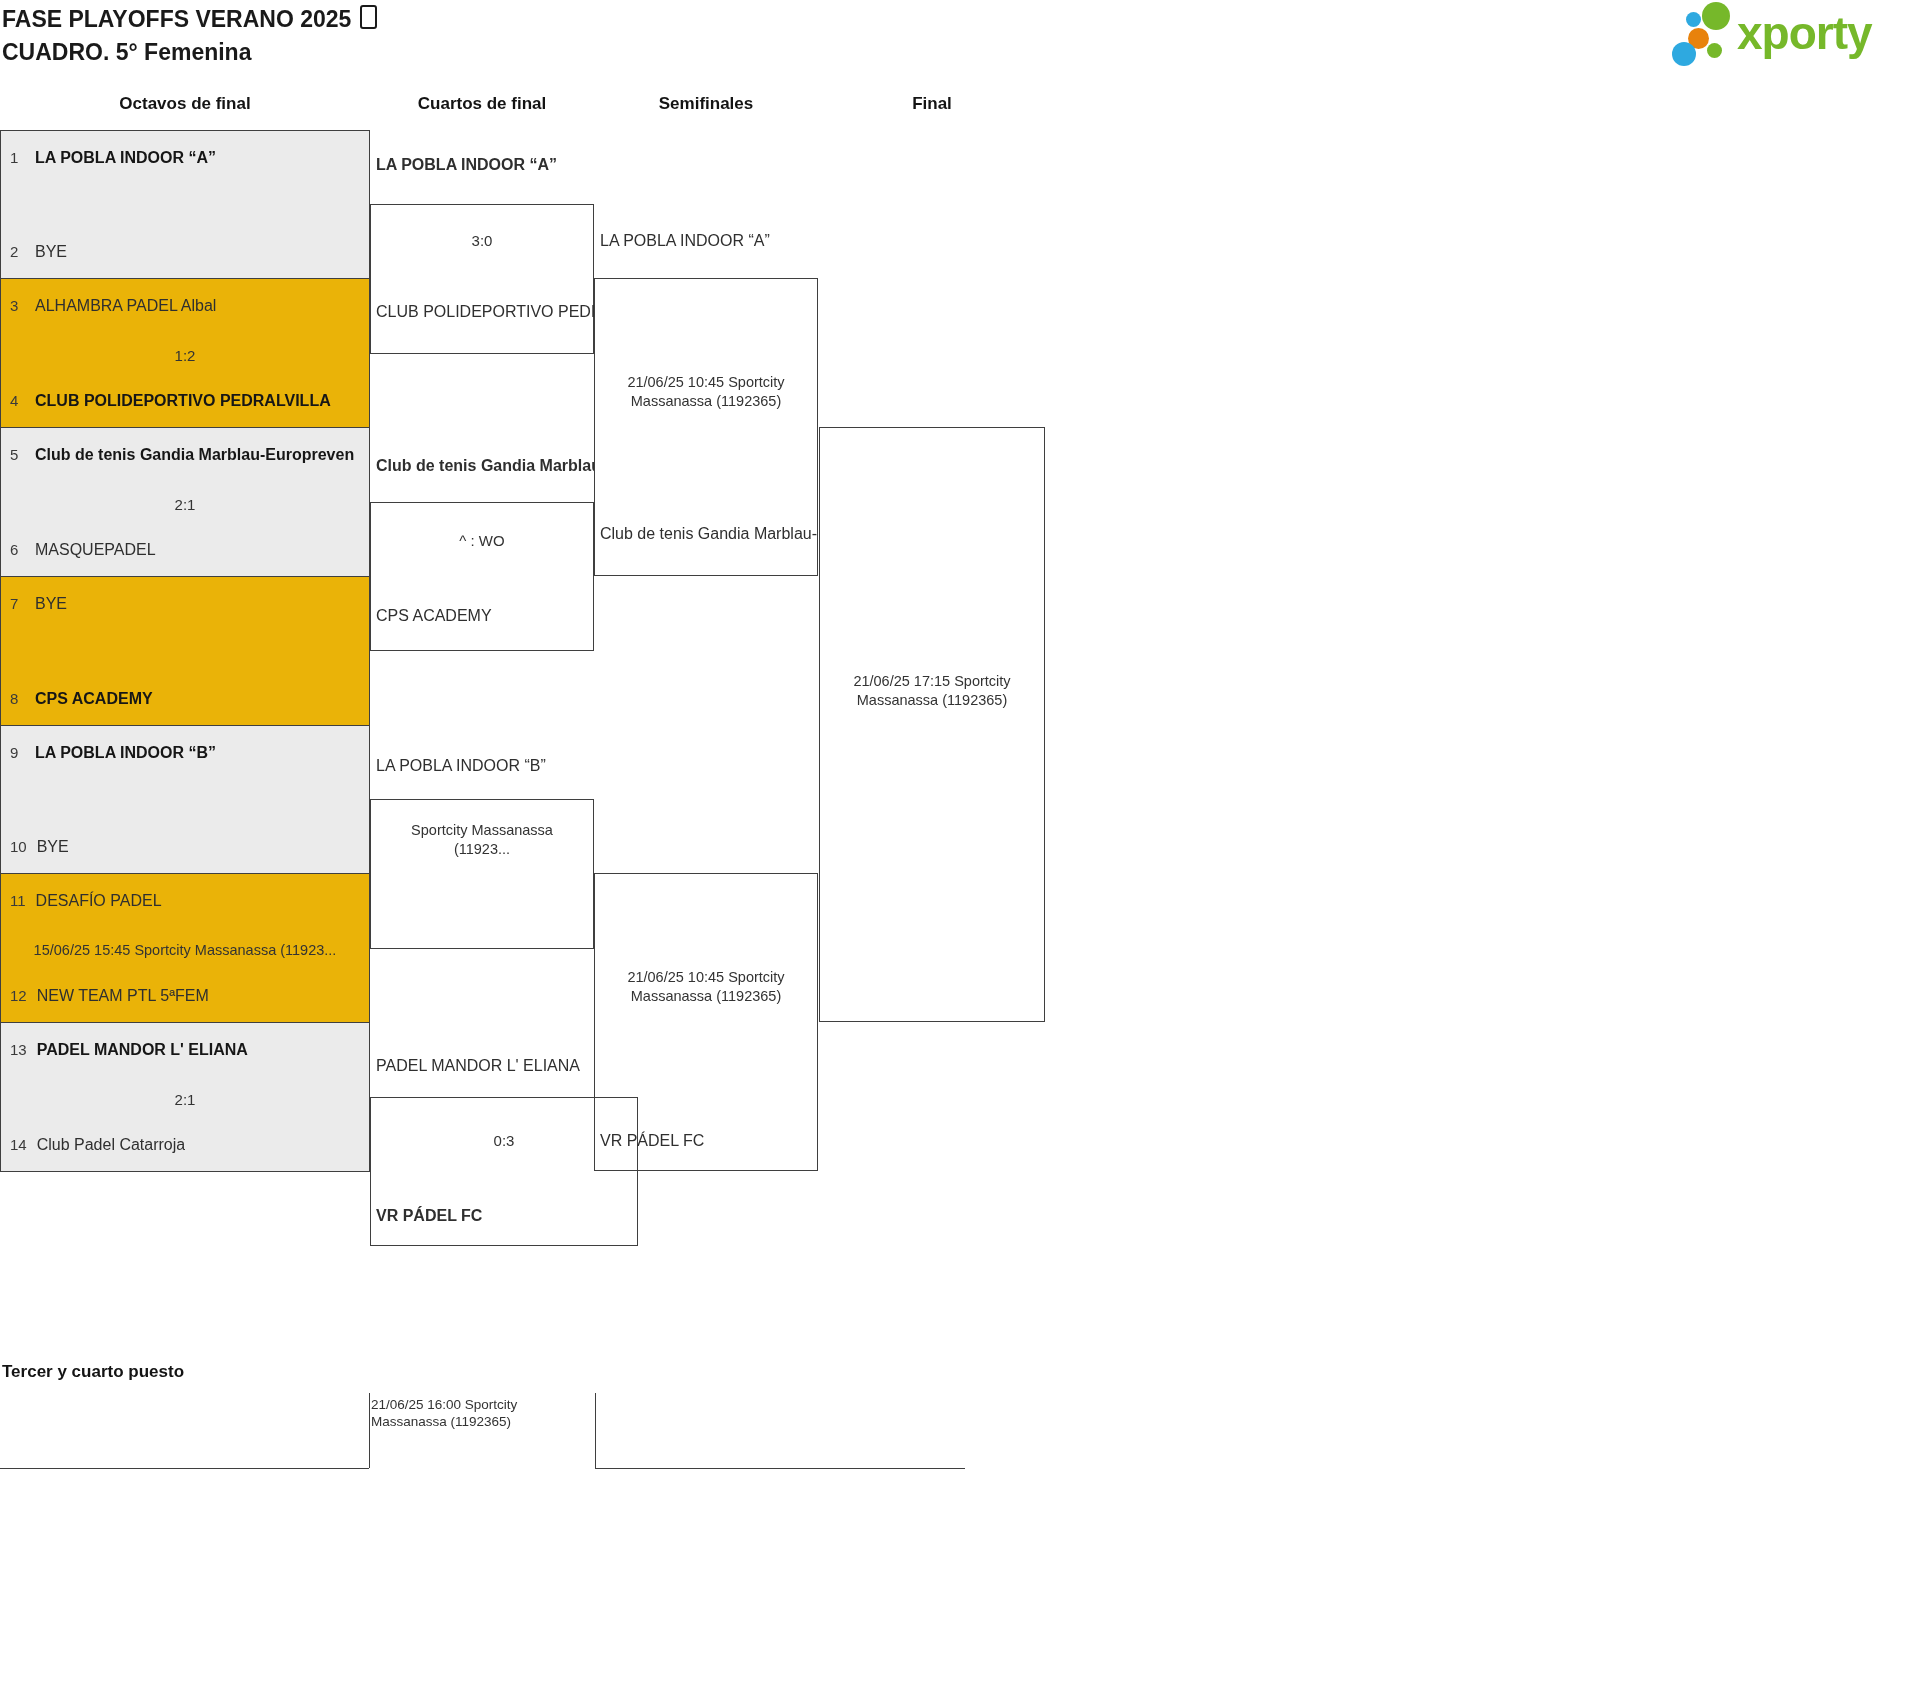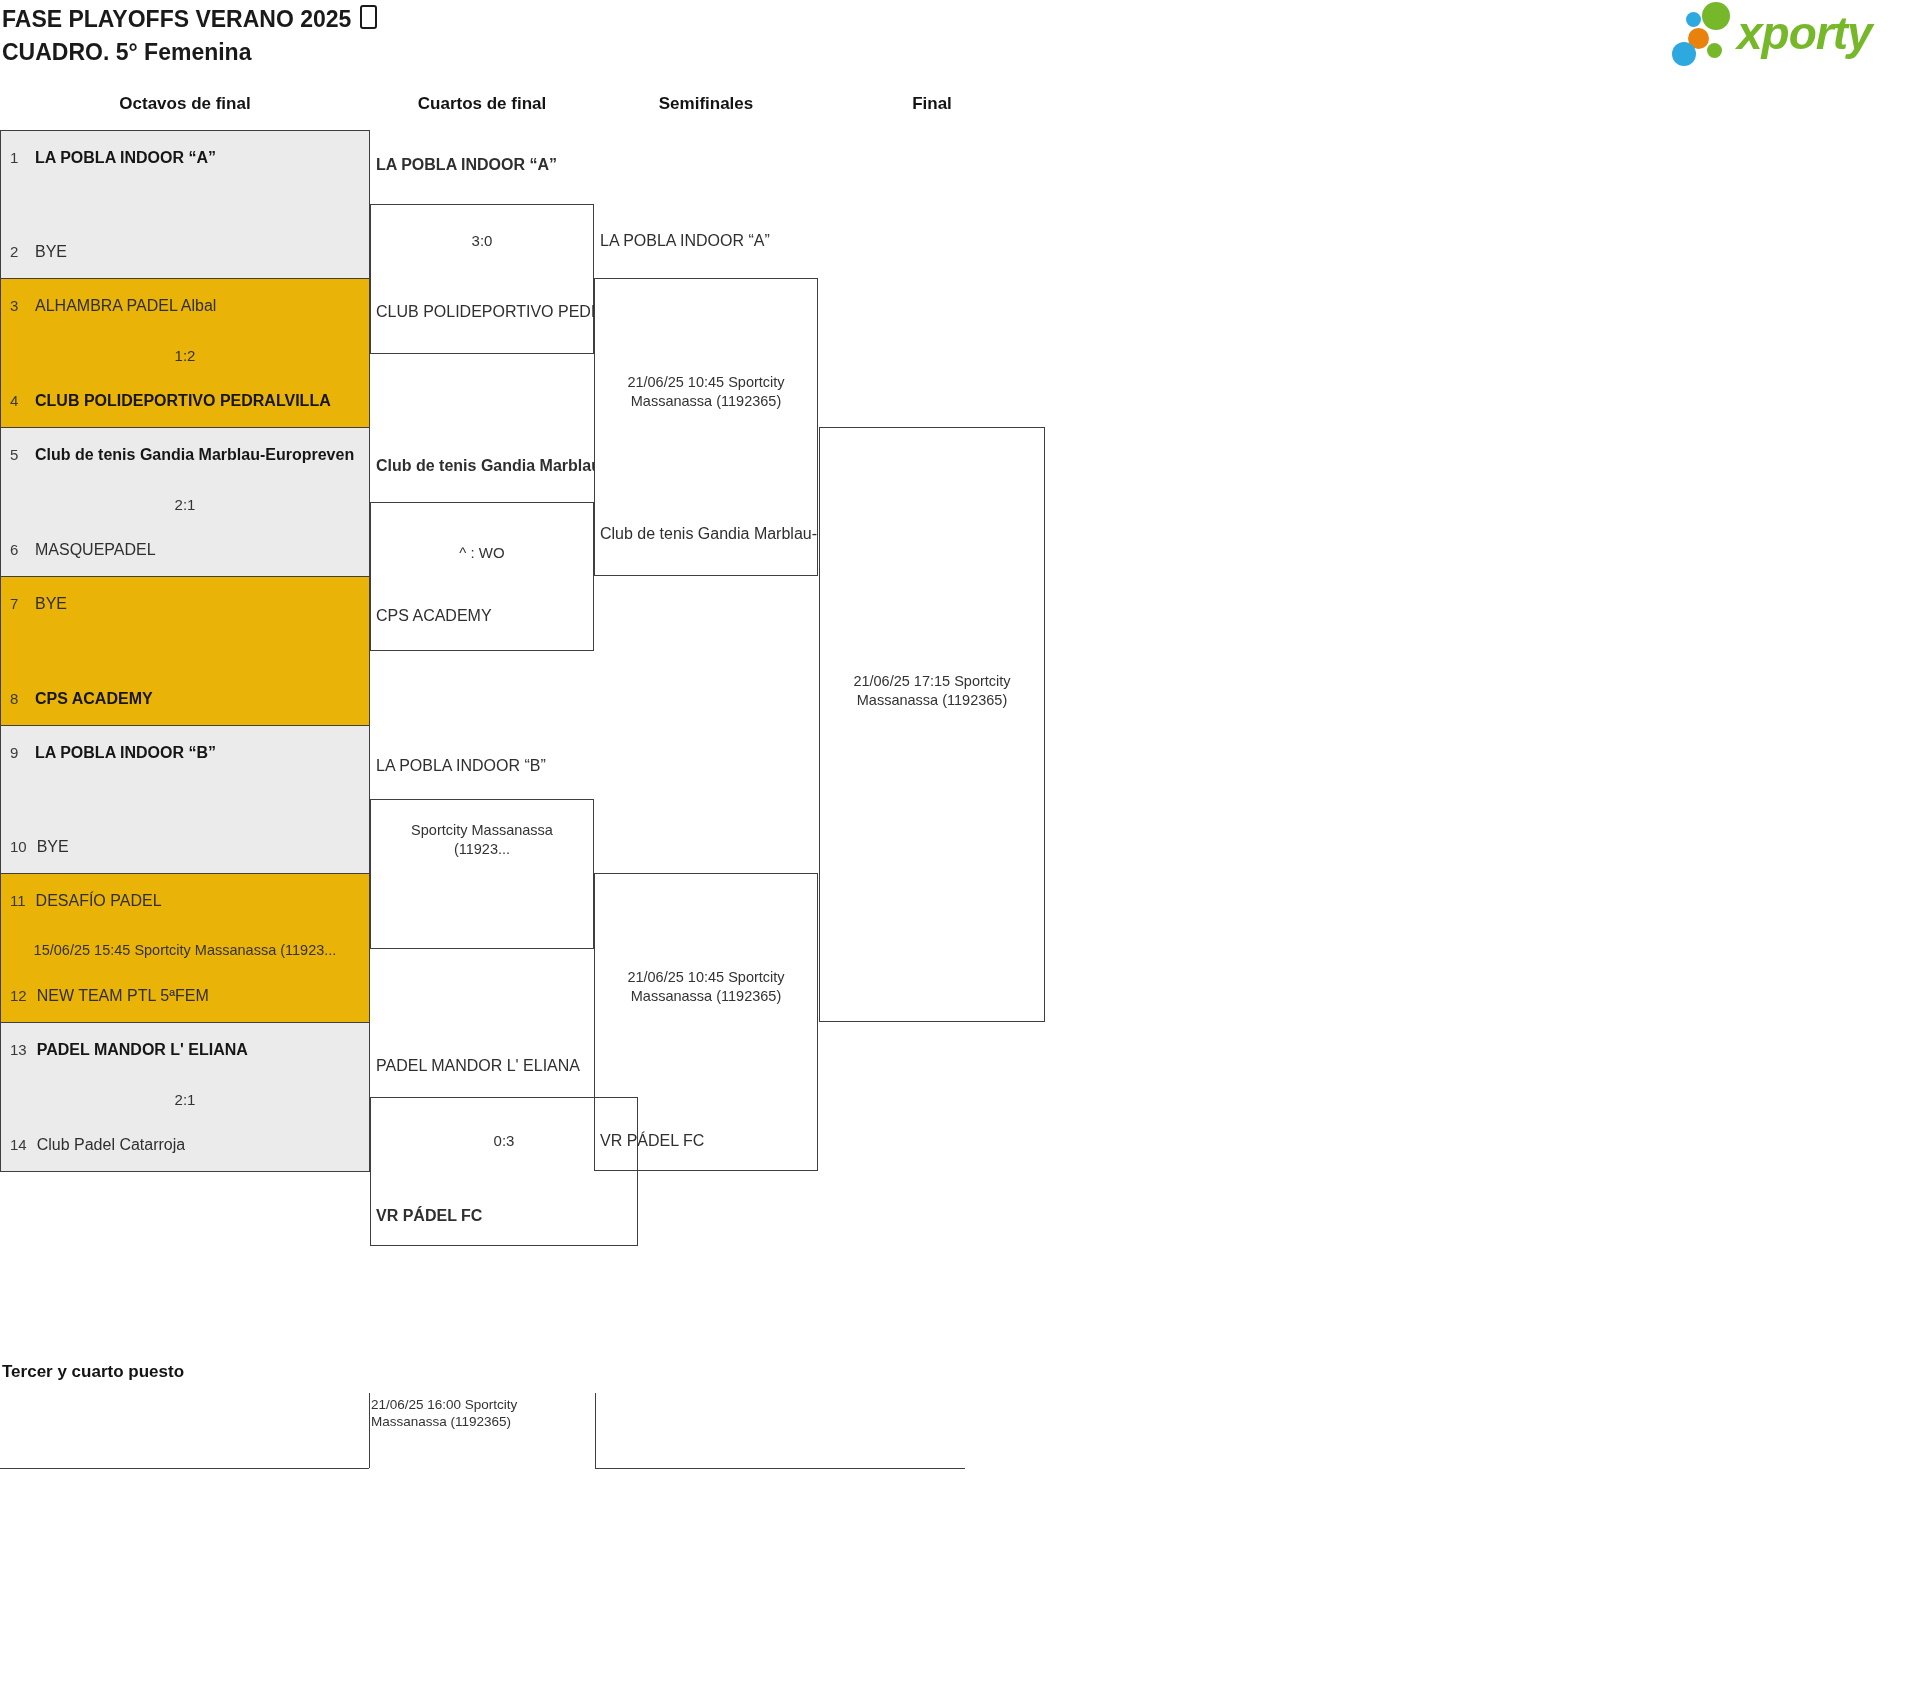--- a/index.html
+++ b/index.html
@@ -5,21 +5,21 @@
   html,body{margin:0;padding:0;background:#fff;}
   #canvas{
     position:relative;width:1920px;height:1699px;background:#fff;overflow:hidden;
     font-family:"Liberation Sans",sans-serif;color:#2f2f2f;
   }
   
   .title-line{position:absolute;left:2px;font-size:23px;line-height:32px;font-weight:700;color:#1a1a1a;white-space:nowrap;}
   .tofu{display:inline-block;width:13px;height:20px;border:2.5px solid #1a1a1a;border-radius:3px;margin-left:9px;transform:translateY(2px);}
   
   .dot{position:absolute;border-radius:50%;}
-  .logo-word{position:absolute;font-size:46px;font-weight:800;letter-spacing:-1px;color:#76b82a;line-height:46px;font-style:italic;}
+  .logo-word{position:absolute;font-size:46px;font-weight:800;letter-spacing:-1px;color:#76b82a;line-height:46px;}
   
   .round-h{position:absolute;top:94px;height:22px;text-align:center;font-size:17px;font-weight:700;color:#141414;}
   
   .o-box{position:absolute;left:0;width:370px;border:1px solid #3f3f3f;box-sizing:border-box;background:#eab308;}
   .o-box.shaded{background:#ebebeb;}
   .team{position:absolute;left:9px;white-space:nowrap;font-size:16px;line-height:19px;color:#2f2f2f;max-width:352px;overflow:hidden;}
   .team.t1{top:17px;}
   .team.t2{bottom:17px;}
   .seed{display:inline-block;min-width:15px;margin-right:10px;font-size:15px;color:#3a3a3a;font-weight:400;}
   .b{font-weight:700;color:#161616;}
@@ -91,21 +91,21 @@
   <div class="o-box shaded" style="top:1022px;height:150px;">
     <div class="team t1"><span class="seed">13</span><span class="b">PADEL MANDOR L' ELIANA</span></div>
     <div class="mid">2:1</div>
     <div class="team t2"><span class="seed">14</span><span>Club Padel Catarroja</span></div>
   </div>
 
   <div class="m-box" style="left:370px;top:204px;width:224px;height:150px;">
     <div class="mscore" style="top:27px;">3:0</div>
   </div>
   <div class="m-box" style="left:370px;top:502px;width:224px;height:149px;">
-    <div class="mscore" style="top:41px;">^ : WO</div>
+    <div class="mscore" style="top:29px;">^ : WO</div>
   </div>
   <div class="m-box" style="left:370px;top:799px;width:224px;height:150px;">
     <div class="sched" style="left:0;right:0;top:21px;">
       <div>Sportcity Massanassa</div>
       <div>(11923...</div>
     </div>
   </div>
   <div class="m-box" style="left:370px;top:1097px;width:268px;height:149px;">
     <div class="mscore" style="top:34px;">0:3</div>
   </div>

